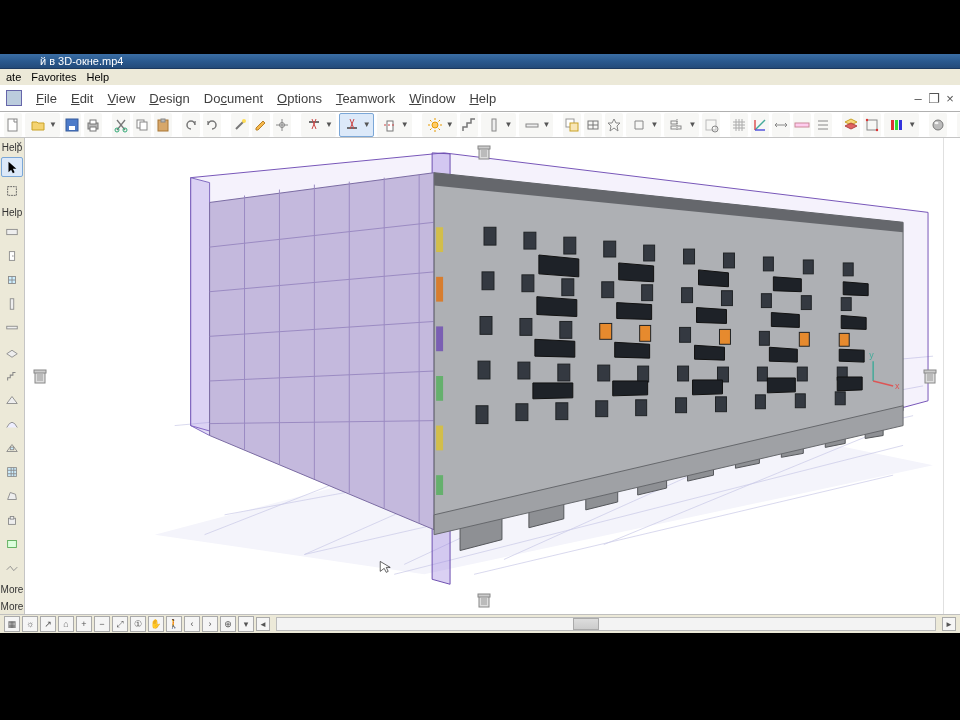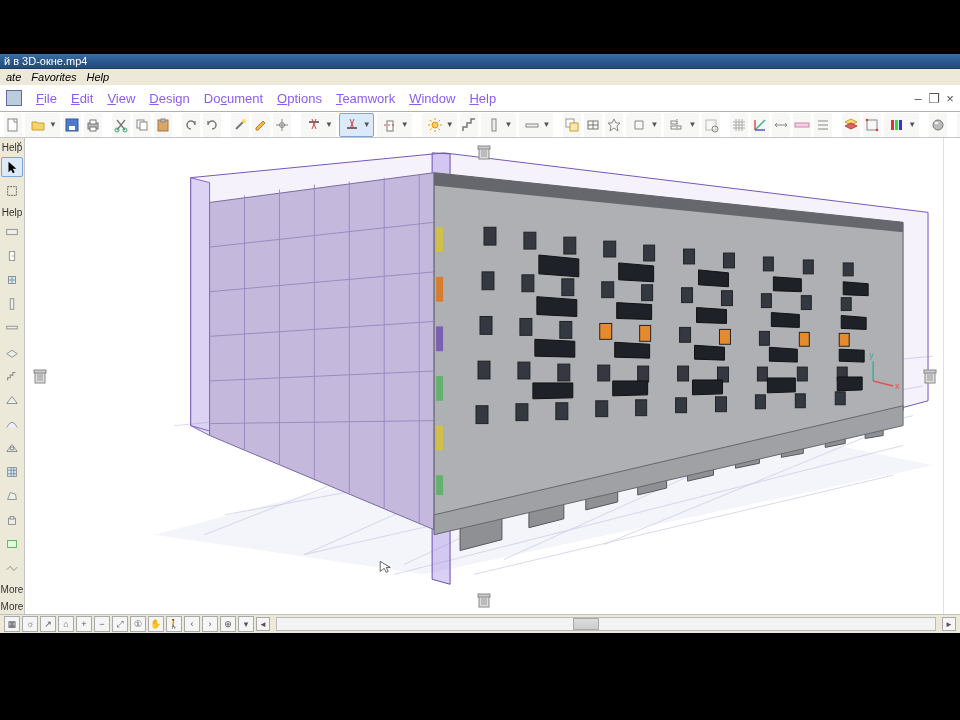--- a/index.html
+++ b/index.html
@@ -32,44 +32,43 @@
     align-items: center;
     height: 18px;
     background: linear-gradient(180deg,#3b6ea5 0%,#2a5a8f 50%,#234b7a 100%);
     color: #fff;
     font-size: 11px;
     padding: 0 4px;
     box-sizing: border-box;
     border-bottom: 1px solid #1b3a60;
     position: relative;
   }
-  .titlebar .title-text { white-space: nowrap; overflow: hidden; text-overflow: ellipsis; }
+  .titlebar .title-text { white-space: nowrap; overflow: hidden; text-overflow: ellipsis; margin-left: 36px; }
   
   .host-menu {
     display: flex;
     gap: 10px;
     padding: 2px 6px;
     background: #ece9d8;
     font-size: 11px;
     color: #000;
-    font-style: italic;
   }
   .host-menu span { cursor: default; }
   
   .menu-bar {
     display: flex;
     align-items: center;
     gap: 14px;
     padding: 5px 6px;
     background: #fff;
     border-bottom: 1px solid #b0b0b0;
     font-size: 13px;
     position: relative;
   }
-  .menu-bar .menu-item { cursor: default; color:#8b5cf6; }
+  .menu-bar .menu-item { cursor: default; color:#404040; }
   .menu-bar .menu-item u { text-decoration: underline; }
   .menu-bar .window-ctrls {
     position: absolute;
     right: 4px;
     display: flex;
     gap: 4px;
     color: #555;
   }
   .menu-bar .window-ctrls span{
     width:12px; text-align:center; cursor:default;

